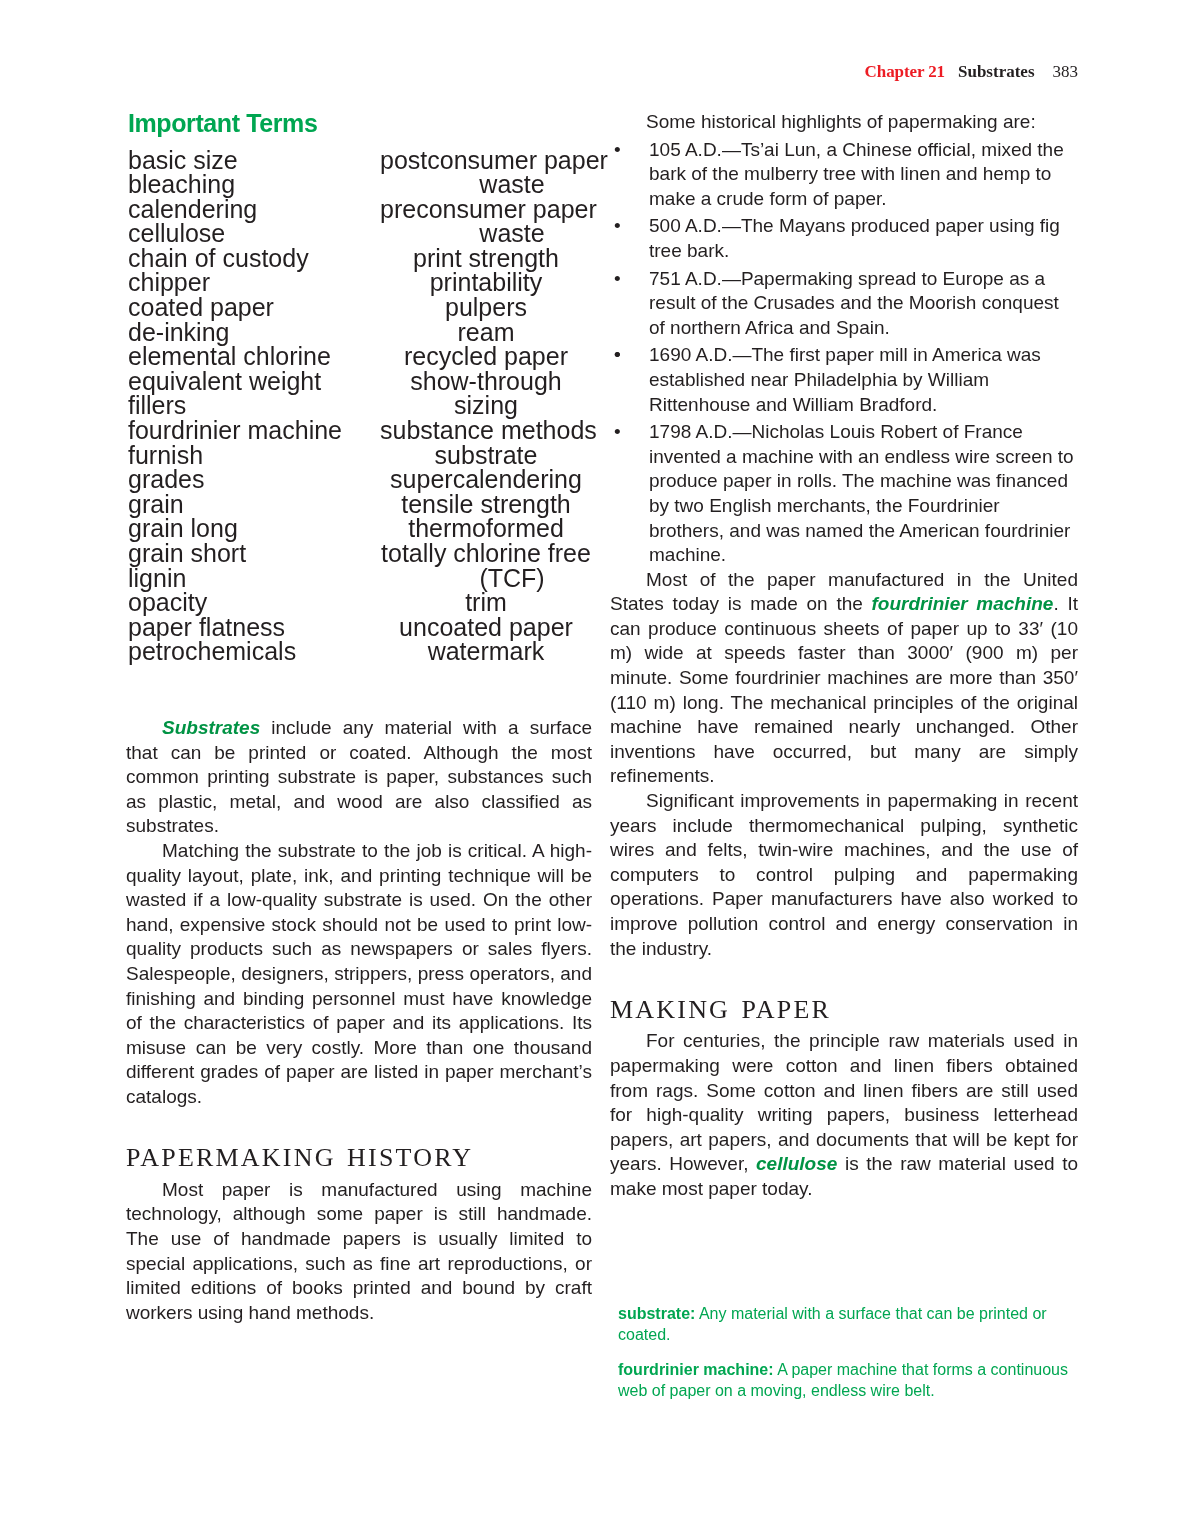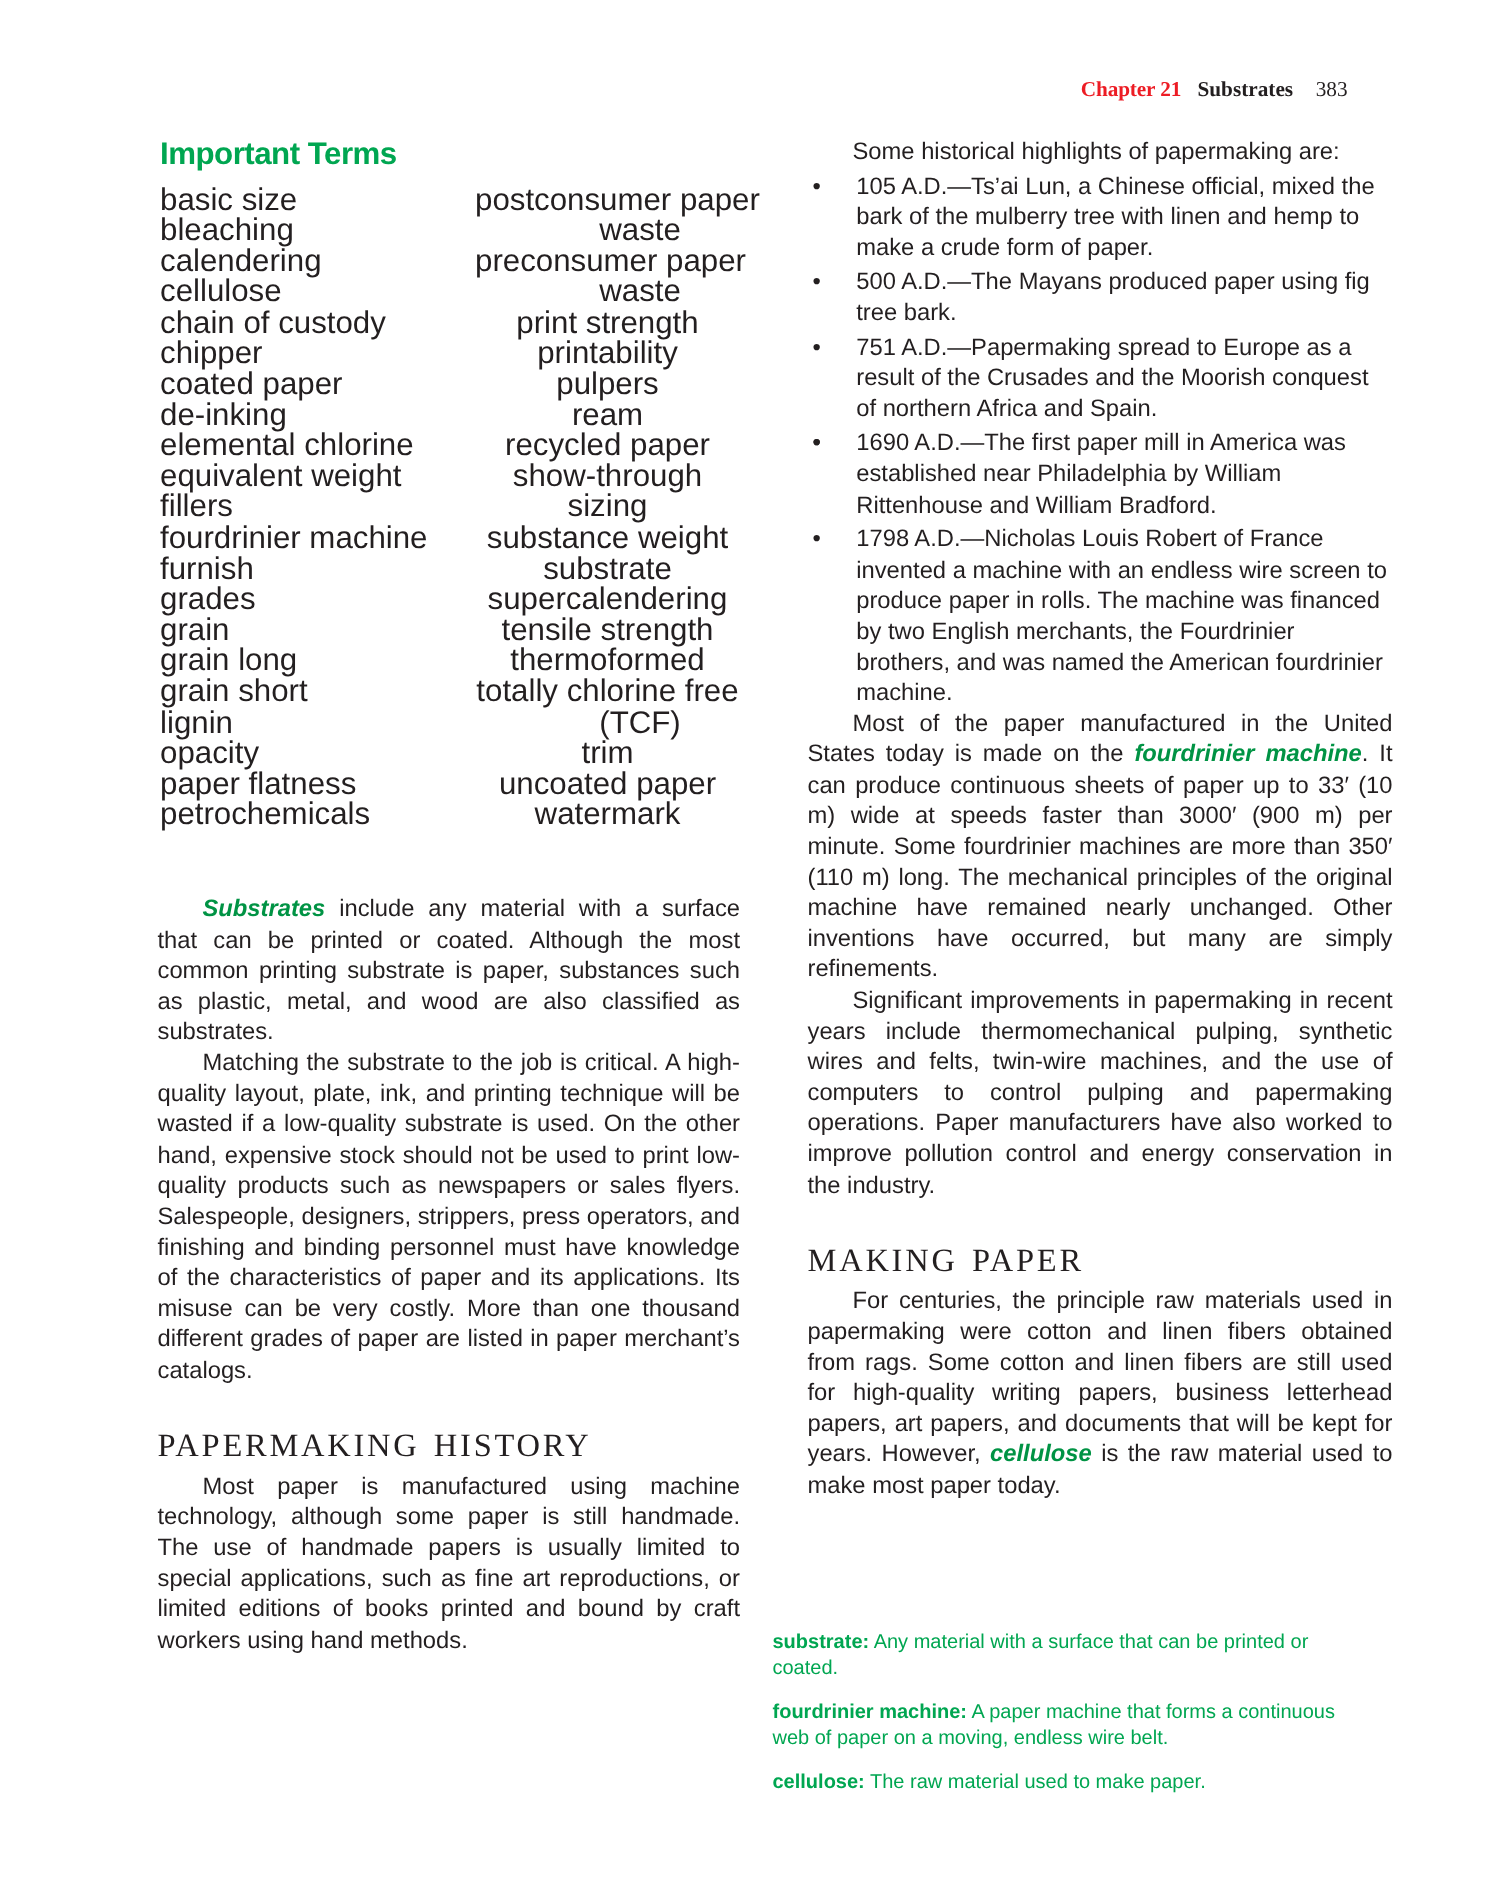--- a/index.html
+++ b/index.html
@@ -54,21 +54,21 @@
     color: #231f20;
     margin-left: 18px;
   }
 
   
   .col {
     position: absolute;
     top: 110px;
   }
   .col-left  { left: 126px; width: 466px; }
-  .col-right { left: 646px; width: 468px; }
+  .col-right { left: 610px; width: 468px; }
 
   
   .terms-title {
     font-family: "Liberation Sans", sans-serif;
     font-size: 25px;
     font-weight: 700;
     color: #00a651;
     letter-spacing: -0.4px;
     margin: 0 0 10px 2px;
     line-height: 1.1;
@@ -216,21 +216,21 @@
         <div class="term cont">waste</div>
         <div class="term">preconsumer paper</div>
         <div class="term cont">waste</div>
         <div class="term">print strength</div>
         <div class="term">printability</div>
         <div class="term">pulpers</div>
         <div class="term">ream</div>
         <div class="term">recycled paper</div>
         <div class="term">show-through</div>
         <div class="term">sizing</div>
-        <div class="term">substance weight</div>
+        <div class="term">substance methods</div>
         <div class="term">substrate</div>
         <div class="term">supercalendering</div>
         <div class="term">tensile strength</div>
         <div class="term">thermoformed</div>
         <div class="term">totally chlorine free</div>
         <div class="term cont">(TCF)</div>
         <div class="term">trim</div>
         <div class="term">uncoated paper</div>
         <div class="term">watermark</div>
       </div>
@@ -269,16 +269,15 @@
     <div class="gap-md"></div>
 
     <h2 class="section">Making Paper</h2>
 
     <p class="body"><span>For centuries, the principle raw materials used in papermaking were cotton and linen fibers obtained from rags. Some cotton and linen fibers are still used for high-quality writing papers, business letterhead papers, art papers, and documents that will be kept for years. However, </span><span class="term-hi">cellulose</span><span> is the raw material used to make most paper today.</span></p>
   </div>
 
   <div class="glossary">
     <div class="gloss-item"><span class="gloss-term">substrate:</span><span> Any material with a surface that can be printed or coated.</span></div>
     <div class="gloss-item"><span class="gloss-term">fourdrinier machine:</span><span> A paper machine that forms a continuous web of paper on a moving, endless wire belt.</span></div>
-    <div class="gloss-item"><span class="gloss-term">cellulose:</span><span> The raw material used to make paper.</span></div>
   </div>
 
 </div>
 
 </body></html>

